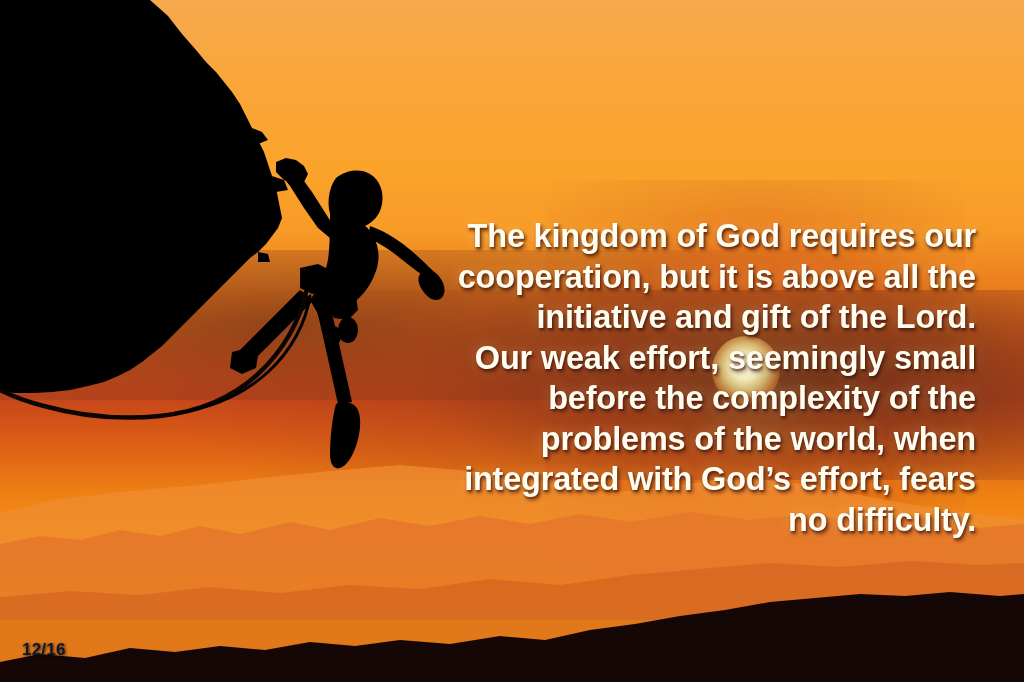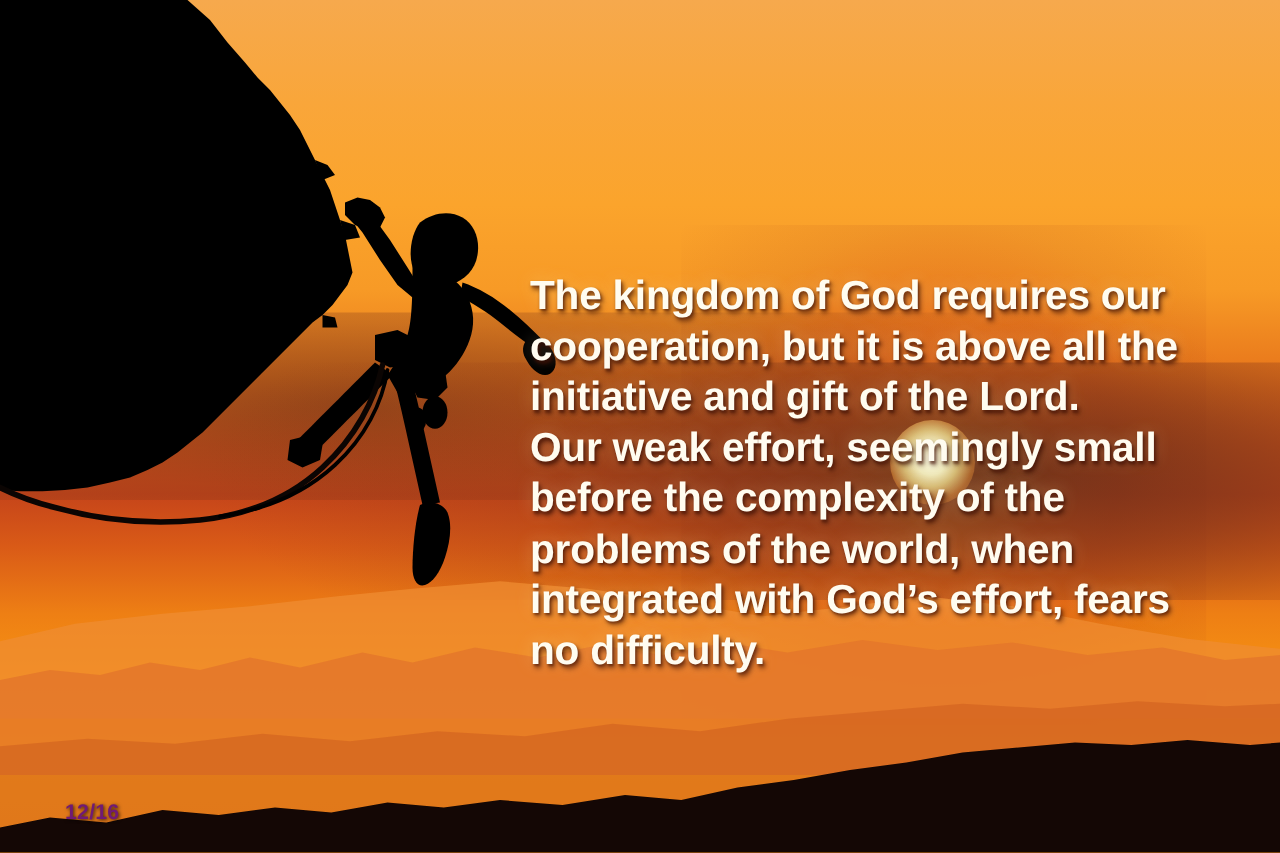--- a/index.html
+++ b/index.html
@@ -86,42 +86,41 @@
 
   
   .rock-layer { position: absolute; left: 0; top: 0; width: 1024px; height: 682px; }
 
   
   .quote {
     position: absolute;
     left: 424px;
     top: 216px;
     width: 552px;
-    text-align: left;
+    text-align: right;
     font-size: 32.5px;
     font-weight: bold;
     line-height: 40.5px;
     letter-spacing: -0.2px;
     color: #FFFCF0;
     text-shadow:
        2px 3px 4px rgba(60,14,4,0.62),
        1px 2px 2px rgba(70,18,6,0.50),
        0 0 14px rgba(255,235,170,0.30);
     white-space: pre-line;
   }
   .page-num {
     position: absolute;
     left: 22px;
     top: 640px;
     font-size: 17px;
     font-weight: bold;
-    color: #701a75;
+    color: #0f172a;
     letter-spacing: 0.2px;
     text-shadow: 1px 1px 3px rgba(0,0,0,0.75);
-    margin-left: 30px;
   }
   .attribution {
     position: absolute;
     right: 26px;
     top: 652px;
     font-size: 13.2px;
     font-weight: normal;
     color: #F2F2F2;
     letter-spacing: 0.05px;
     text-shadow: 0 1px 3px rgba(0,0,0,0.85);

